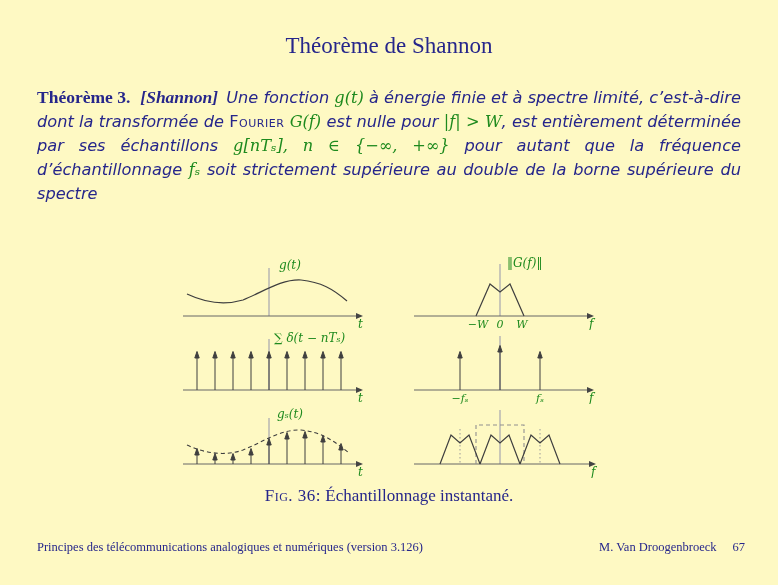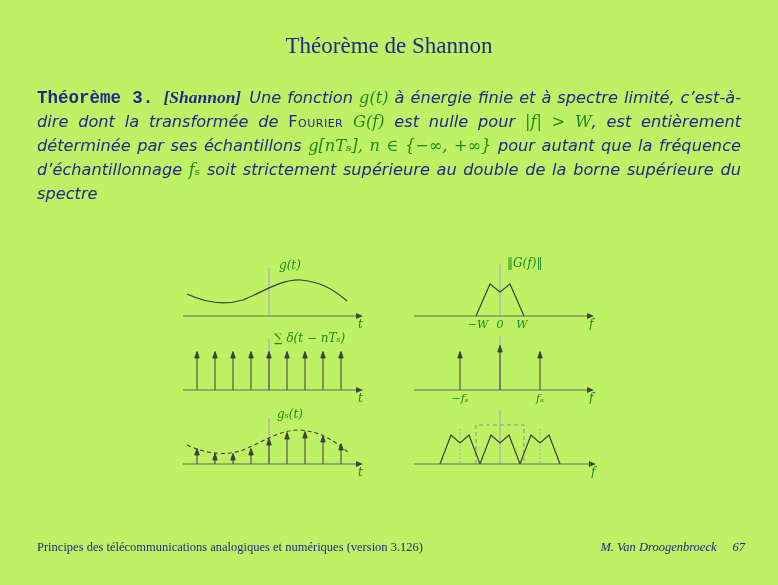--- a/index.html
+++ b/index.html
@@ -1,39 +1,39 @@
 <!DOCTYPE html>
 <html><head>
 <meta charset="utf-8">
 <style>
   html,body{margin:0;padding:0;background:#e8e8e8;}
   .slide{
     position:relative;
     width:778px;height:585px;
-    background:#bef264;
+    background:#fef9c3;
     margin:0 auto;
     overflow:hidden;
     font-family:"Liberation Serif","DejaVu Serif",serif;
   }
   
   .title{
     position:absolute;top:33px;left:0;right:0;
     text-align:center;
     font-size:23px;color:#26268b;
     font-family:"Liberation Serif","DejaVu Serif",serif;
   }
   .theorem{
     position:absolute;top:85px;left:37px;right:37px;
     font-family:"DejaVu Sans","Liberation Sans",sans-serif;
     font-style:italic;
     font-size:16.2px;line-height:24px;
     color:#26268b;text-align:justify;
   }
   .thm-head{
-    font-family:Liberation Mono, monospace;
+    font-family:Liberation Serif, serif;
     font-style:normal;font-weight:bold;font-size:17.5px;
     margin-right:10px;
   }
   .thm-attr{
     font-family:"Liberation Serif","DejaVu Serif",serif;
     font-style:italic;font-weight:bold;font-size:17.5px;
     margin-right:8px;
   }
   .math{
     font-family:"DejaVu Serif","DejaVu Sans",serif;
@@ -77,21 +77,21 @@
     position:absolute;top:486px;left:0;right:0;
     text-align:center;font-size:17px;color:#26268b;
   }
   .caption .smallcaps{font-variant:small-caps;}
   
   .footer{
     position:absolute;top:540px;left:37px;right:33px;
     display:flex;justify-content:space-between;align-items:baseline;
     font-size:12.5px;color:#26268b;gap:8px;
   }
-  .footer-right{display:flex;gap:16px;align-items:baseline;font-style:italic;}
+  .footer-right{display:flex;gap:16px;align-items:baseline;}
 </style>
 </head>
 <body>
 
 <div class="slide">
 
   <div class="title">Théorème de Shannon</div>
 
   <div class="theorem">
     <span class="thm-head">Théorème 3.</span><span class="thm-attr">[Shannon]</span><span>Une fonction </span><span class="math">g(t)</span><span> à énergie finie et à spectre limité, c’est-à-dire dont la transformée de </span><span class="smallcaps">Fourier</span><span> </span><span class="math">G(f)</span><span> est nulle pour </span><span class="math">|f| &gt; W</span><span>, est entièrement déterminée par ses échantillons </span><span class="math">g[nTₛ], n ∈ {−∞, +∞}</span><span> pour autant que la fréquence d’échantillonnage </span><span class="math">fₛ</span><span> soit strictement supérieure au double de la borne supérieure du spectre</span>
@@ -205,20 +205,23 @@
       <g fill="none" stroke="#3f3f3f" stroke-width="1.2">
         <polyline points="28,60 39,31 48,39 57,31 68,60"></polyline>
         <polyline points="68,60 79,31 88,39 97,31 108,60"></polyline>
         <polyline points="108,60 119,31 128,39 137,31 148,60"></polyline>
       </g>
       <text class="lbl" x="179" y="72" text-anchor="start">f</text>
     </svg>
 
   </div>
 
+  <div class="caption">
+    <span class="smallcaps">Fig. 36:</span><span> Échantillonnage instantané.</span>
+  </div>
 
   <div class="footer">
     <span>Principes des télécommunications analogiques et numériques (version 3.126)</span>
     <span class="footer-right">
       <span>M. Van Droogenbroeck</span>
       <span>67</span>
     </span>
   </div>
 
 </div>

